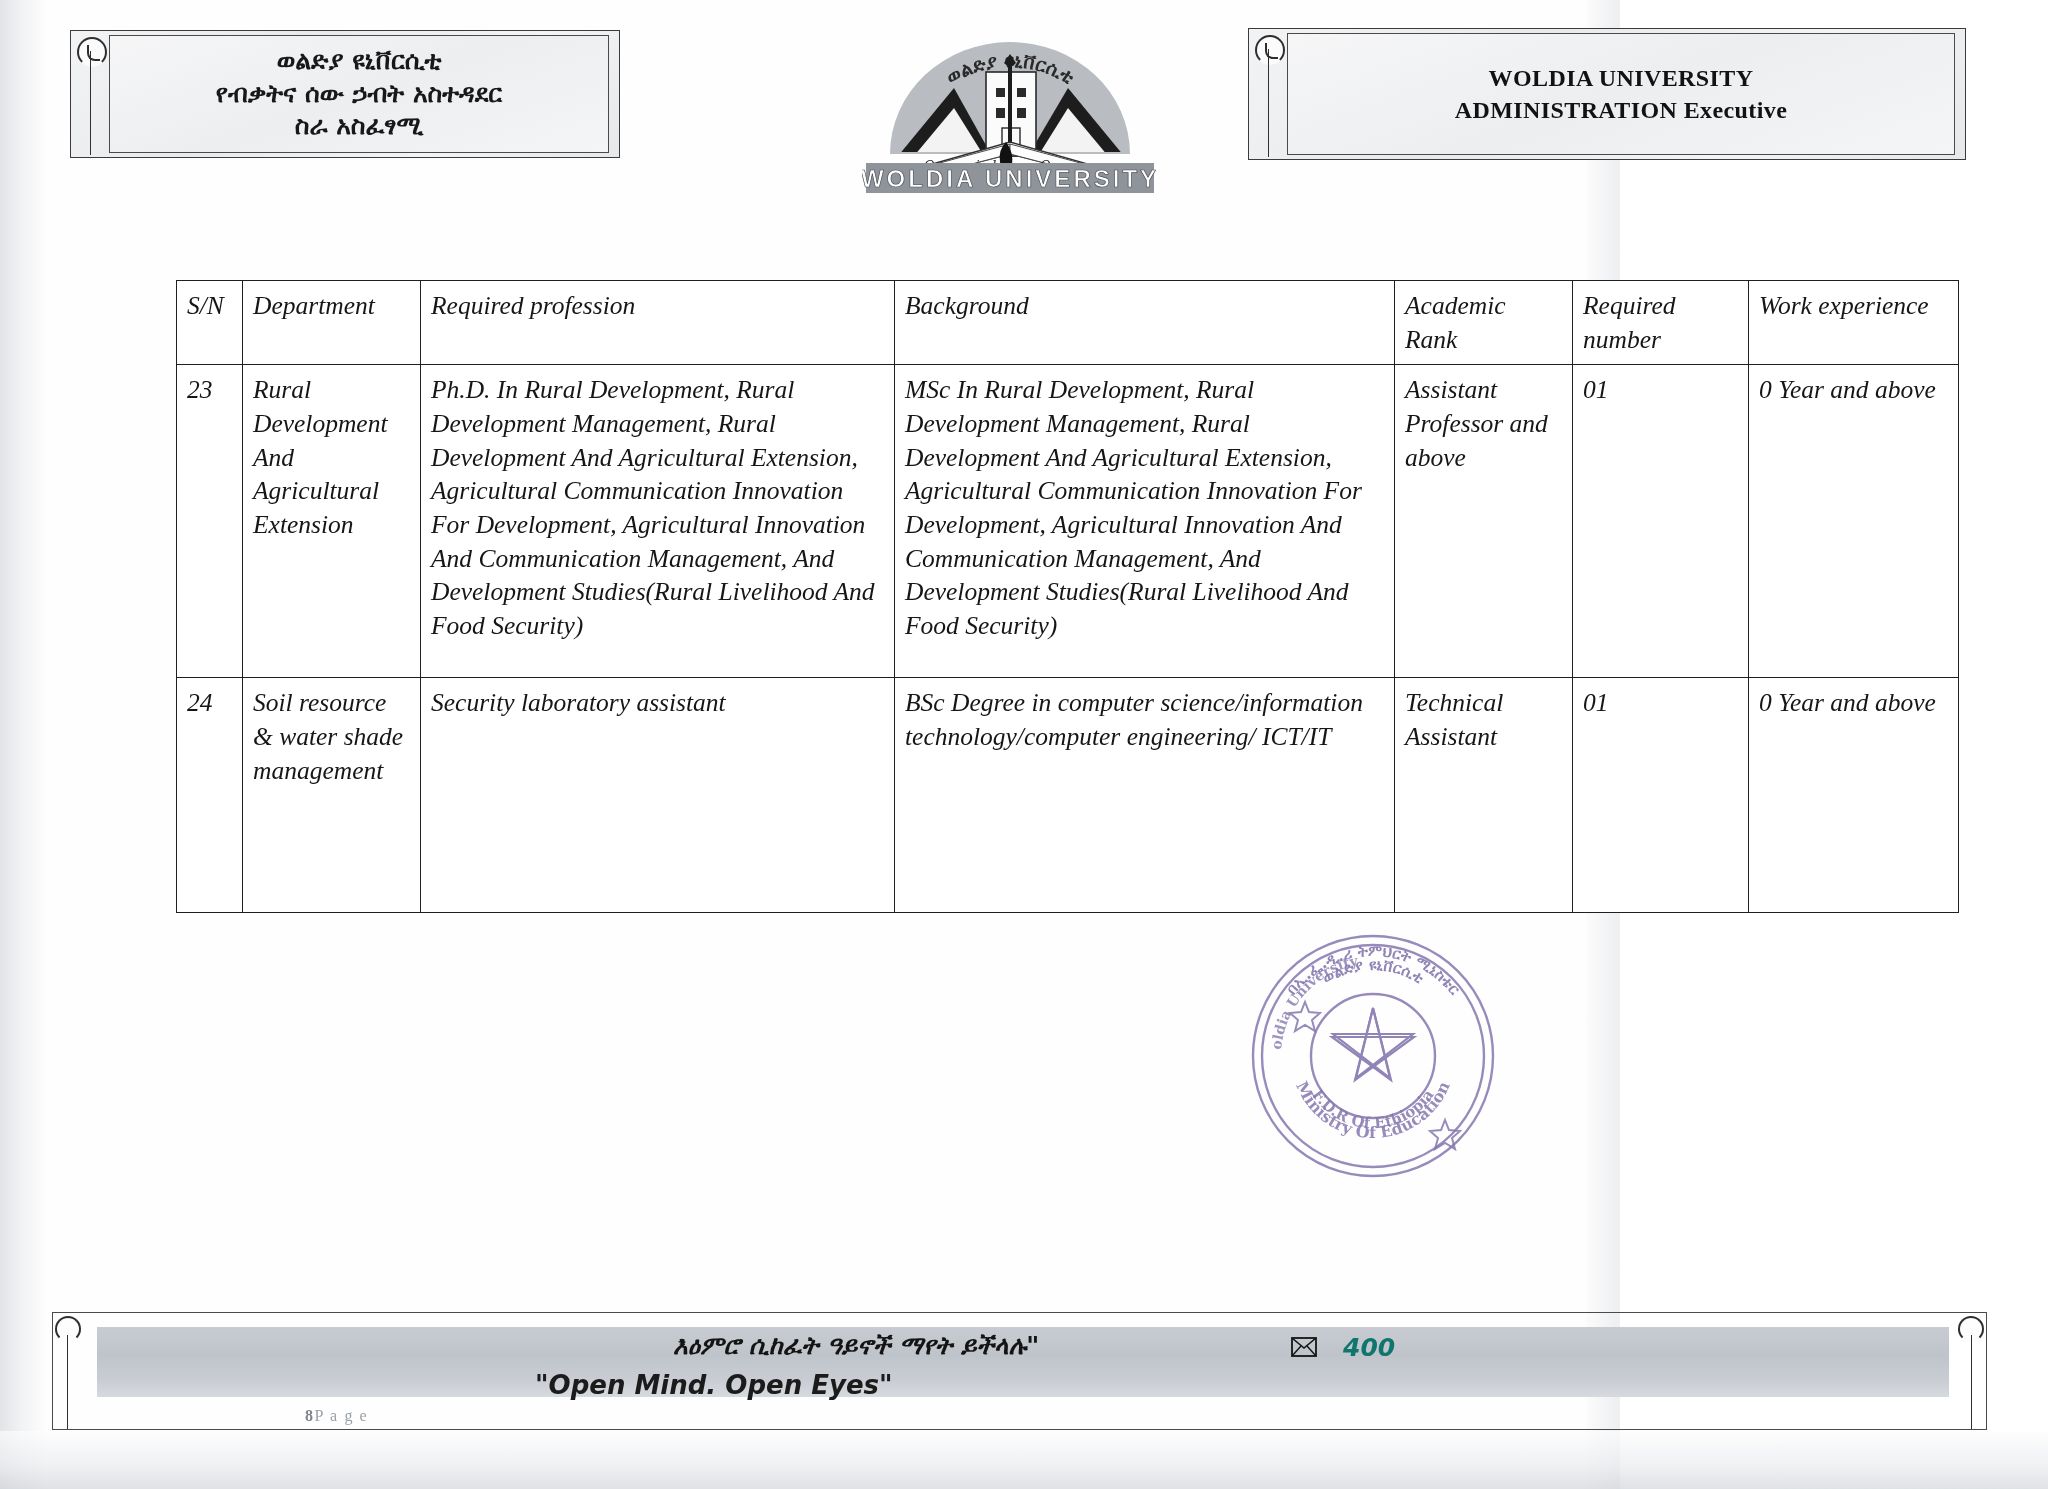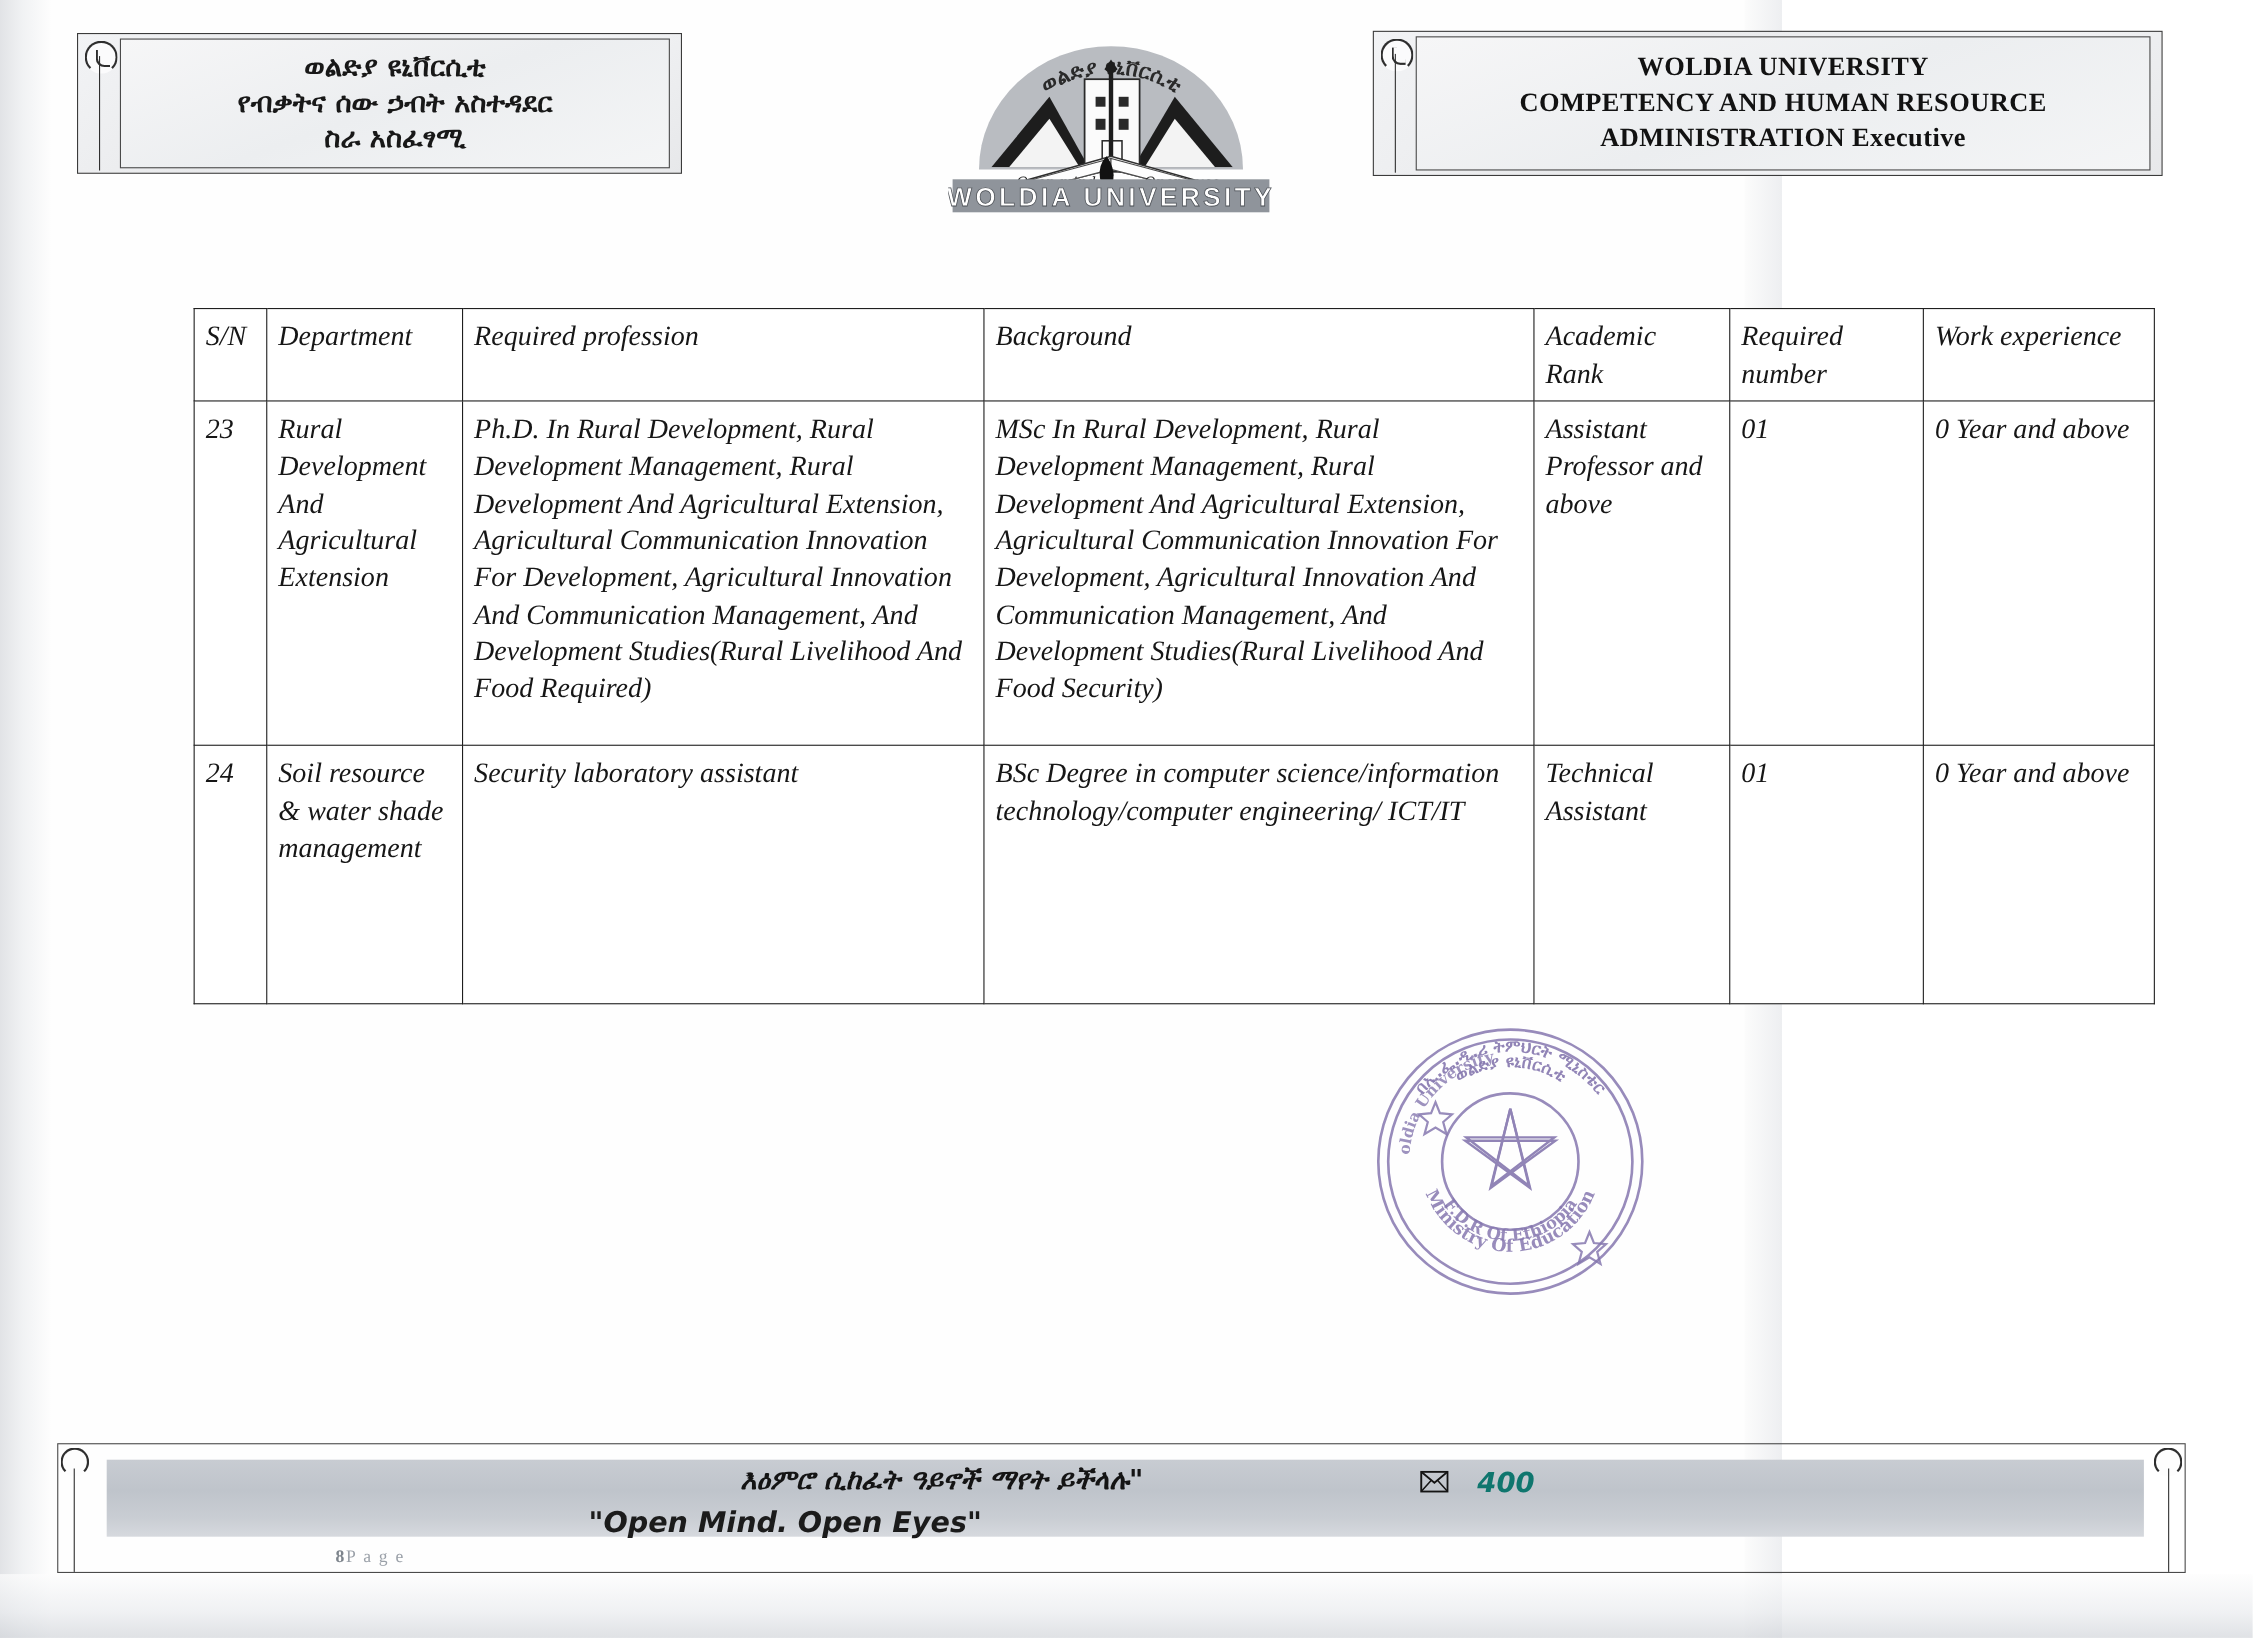--- a/index.html
+++ b/index.html
@@ -339,21 +339,20 @@
         <rect x="4" y="133" width="288" height="30" fill="#8f949b"></rect>
         <text x="148" y="157" text-anchor="middle" font-family="Liberation Sans, sans-serif" font-size="24" font-weight="700" letter-spacing="3" fill="#ffffff" stroke="#4a4e54" stroke-width=".7">WOLDIA UNIVERSITY</text>
       </svg>
     </div>
 
     <div id="banner-right" class="scroll-banner">
       <div class="scroll-curl"></div>
       <div class="scroll-spine"></div>
       <div class="banner-inner">
         <div class="eng-title">WOLDIA UNIVERSITY</div>
-        <div class="eng-title">COMPETENCY AND HUMAN RESOURCE</div>
         <div class="eng-title mixed">ADMINISTRATION Executive</div>
       </div>
     </div>
   </div>
 
   <table id="vacancy-table">
     <colgroup>
       <col class="col-sn">
         <col class="col-dept">
         <col class="col-prof">
@@ -370,21 +369,21 @@
         <th>Background</th>
         <th>Academic Rank</th>
         <th>Required number</th>
         <th>Work experience</th>
       </tr>
     </thead>
     <tbody>
       <tr class="row-23">
         <td>23</td>
         <td>Rural Development And Agricultural Extension</td>
-        <td>Ph.D. In Rural Development, Rural Development Management, Rural Development  And Agricultural Extension, Agricultural Communication Innovation For Development, Agricultural Innovation And Communication Management, And Development Studies(Rural Livelihood And Food Required)</td>
+        <td>Ph.D. In Rural Development, Rural Development Management, Rural Development  And Agricultural Extension, Agricultural Communication Innovation For Development, Agricultural Innovation And Communication Management, And Development Studies(Rural Livelihood And Food Security)</td>
         <td>MSc In Rural Development, Rural Development Management, Rural Development  And Agricultural Extension, Agricultural Communication Innovation For Development, Agricultural Innovation And Communication Management, And Development Studies(Rural Livelihood And Food Security)</td>
         <td>Assistant Professor and above</td>
         <td>01</td>
         <td>0 Year and above</td>
       </tr>
       <tr class="row-24">
         <td>24</td>
         <td>Soil resource &amp; water shade management</td>
         <td>Security laboratory assistant</td>
         <td>BSc Degree in computer science/information technology/computer engineering/ ICT/IT</td>

